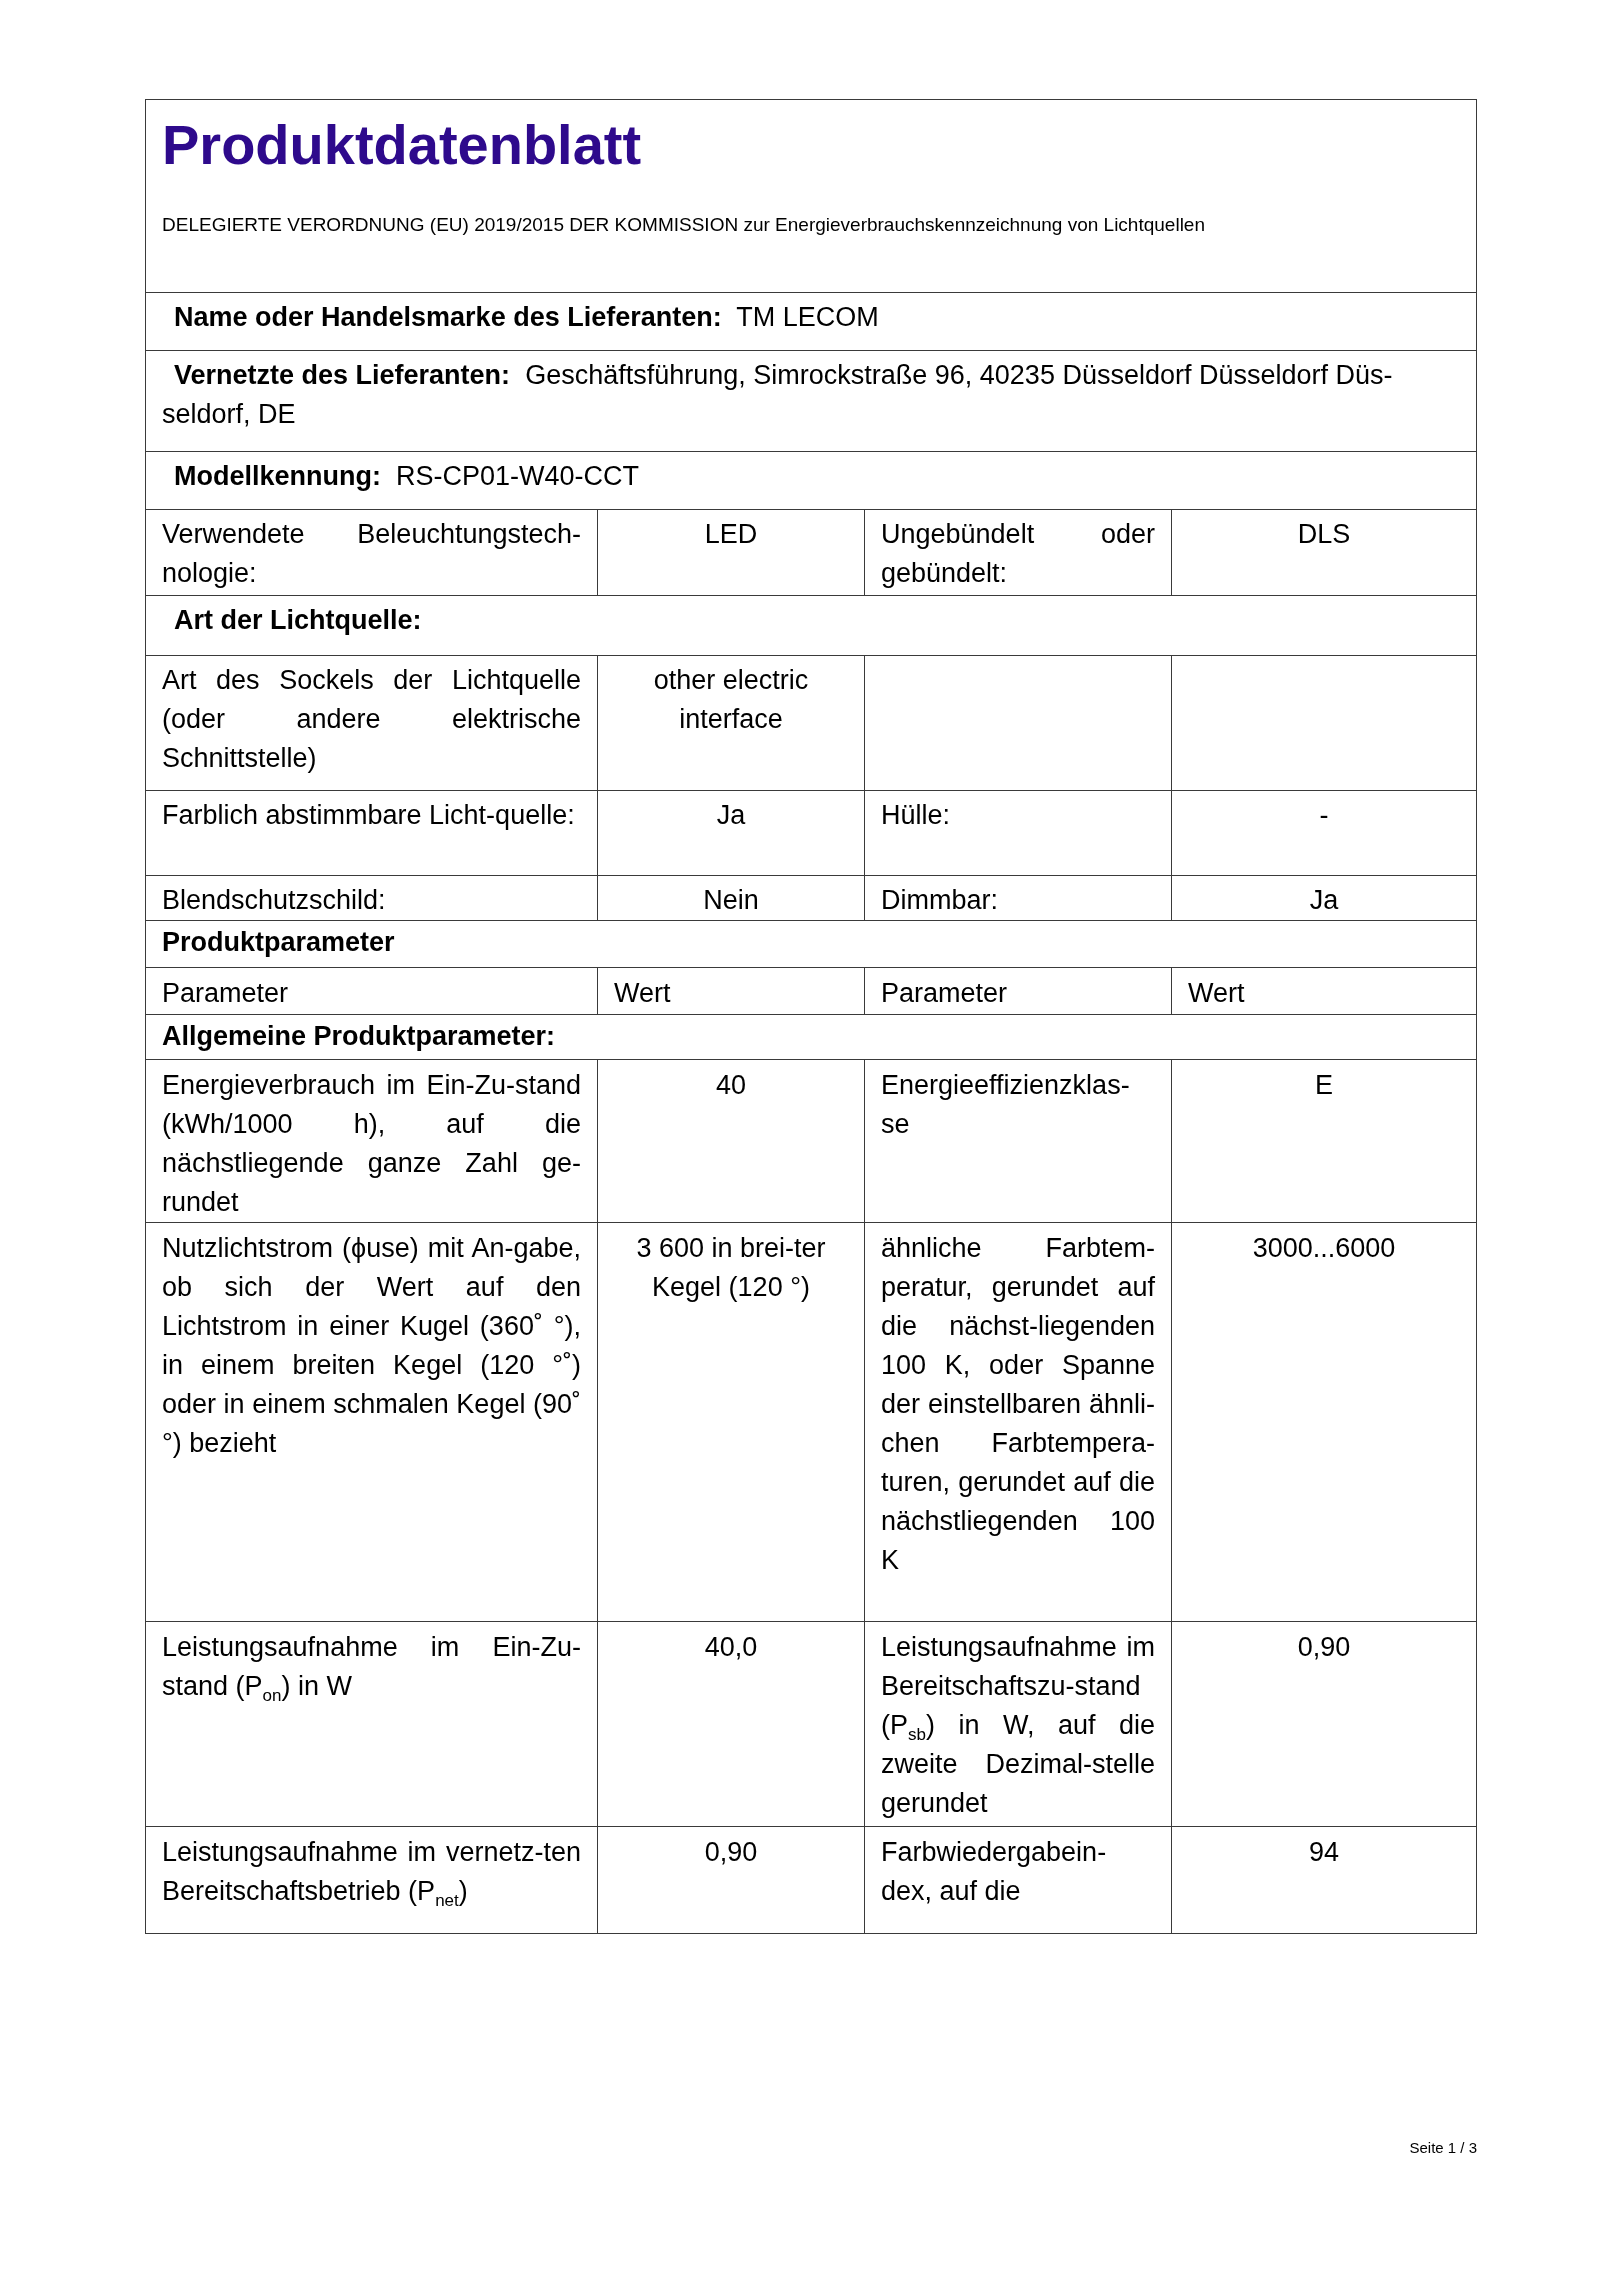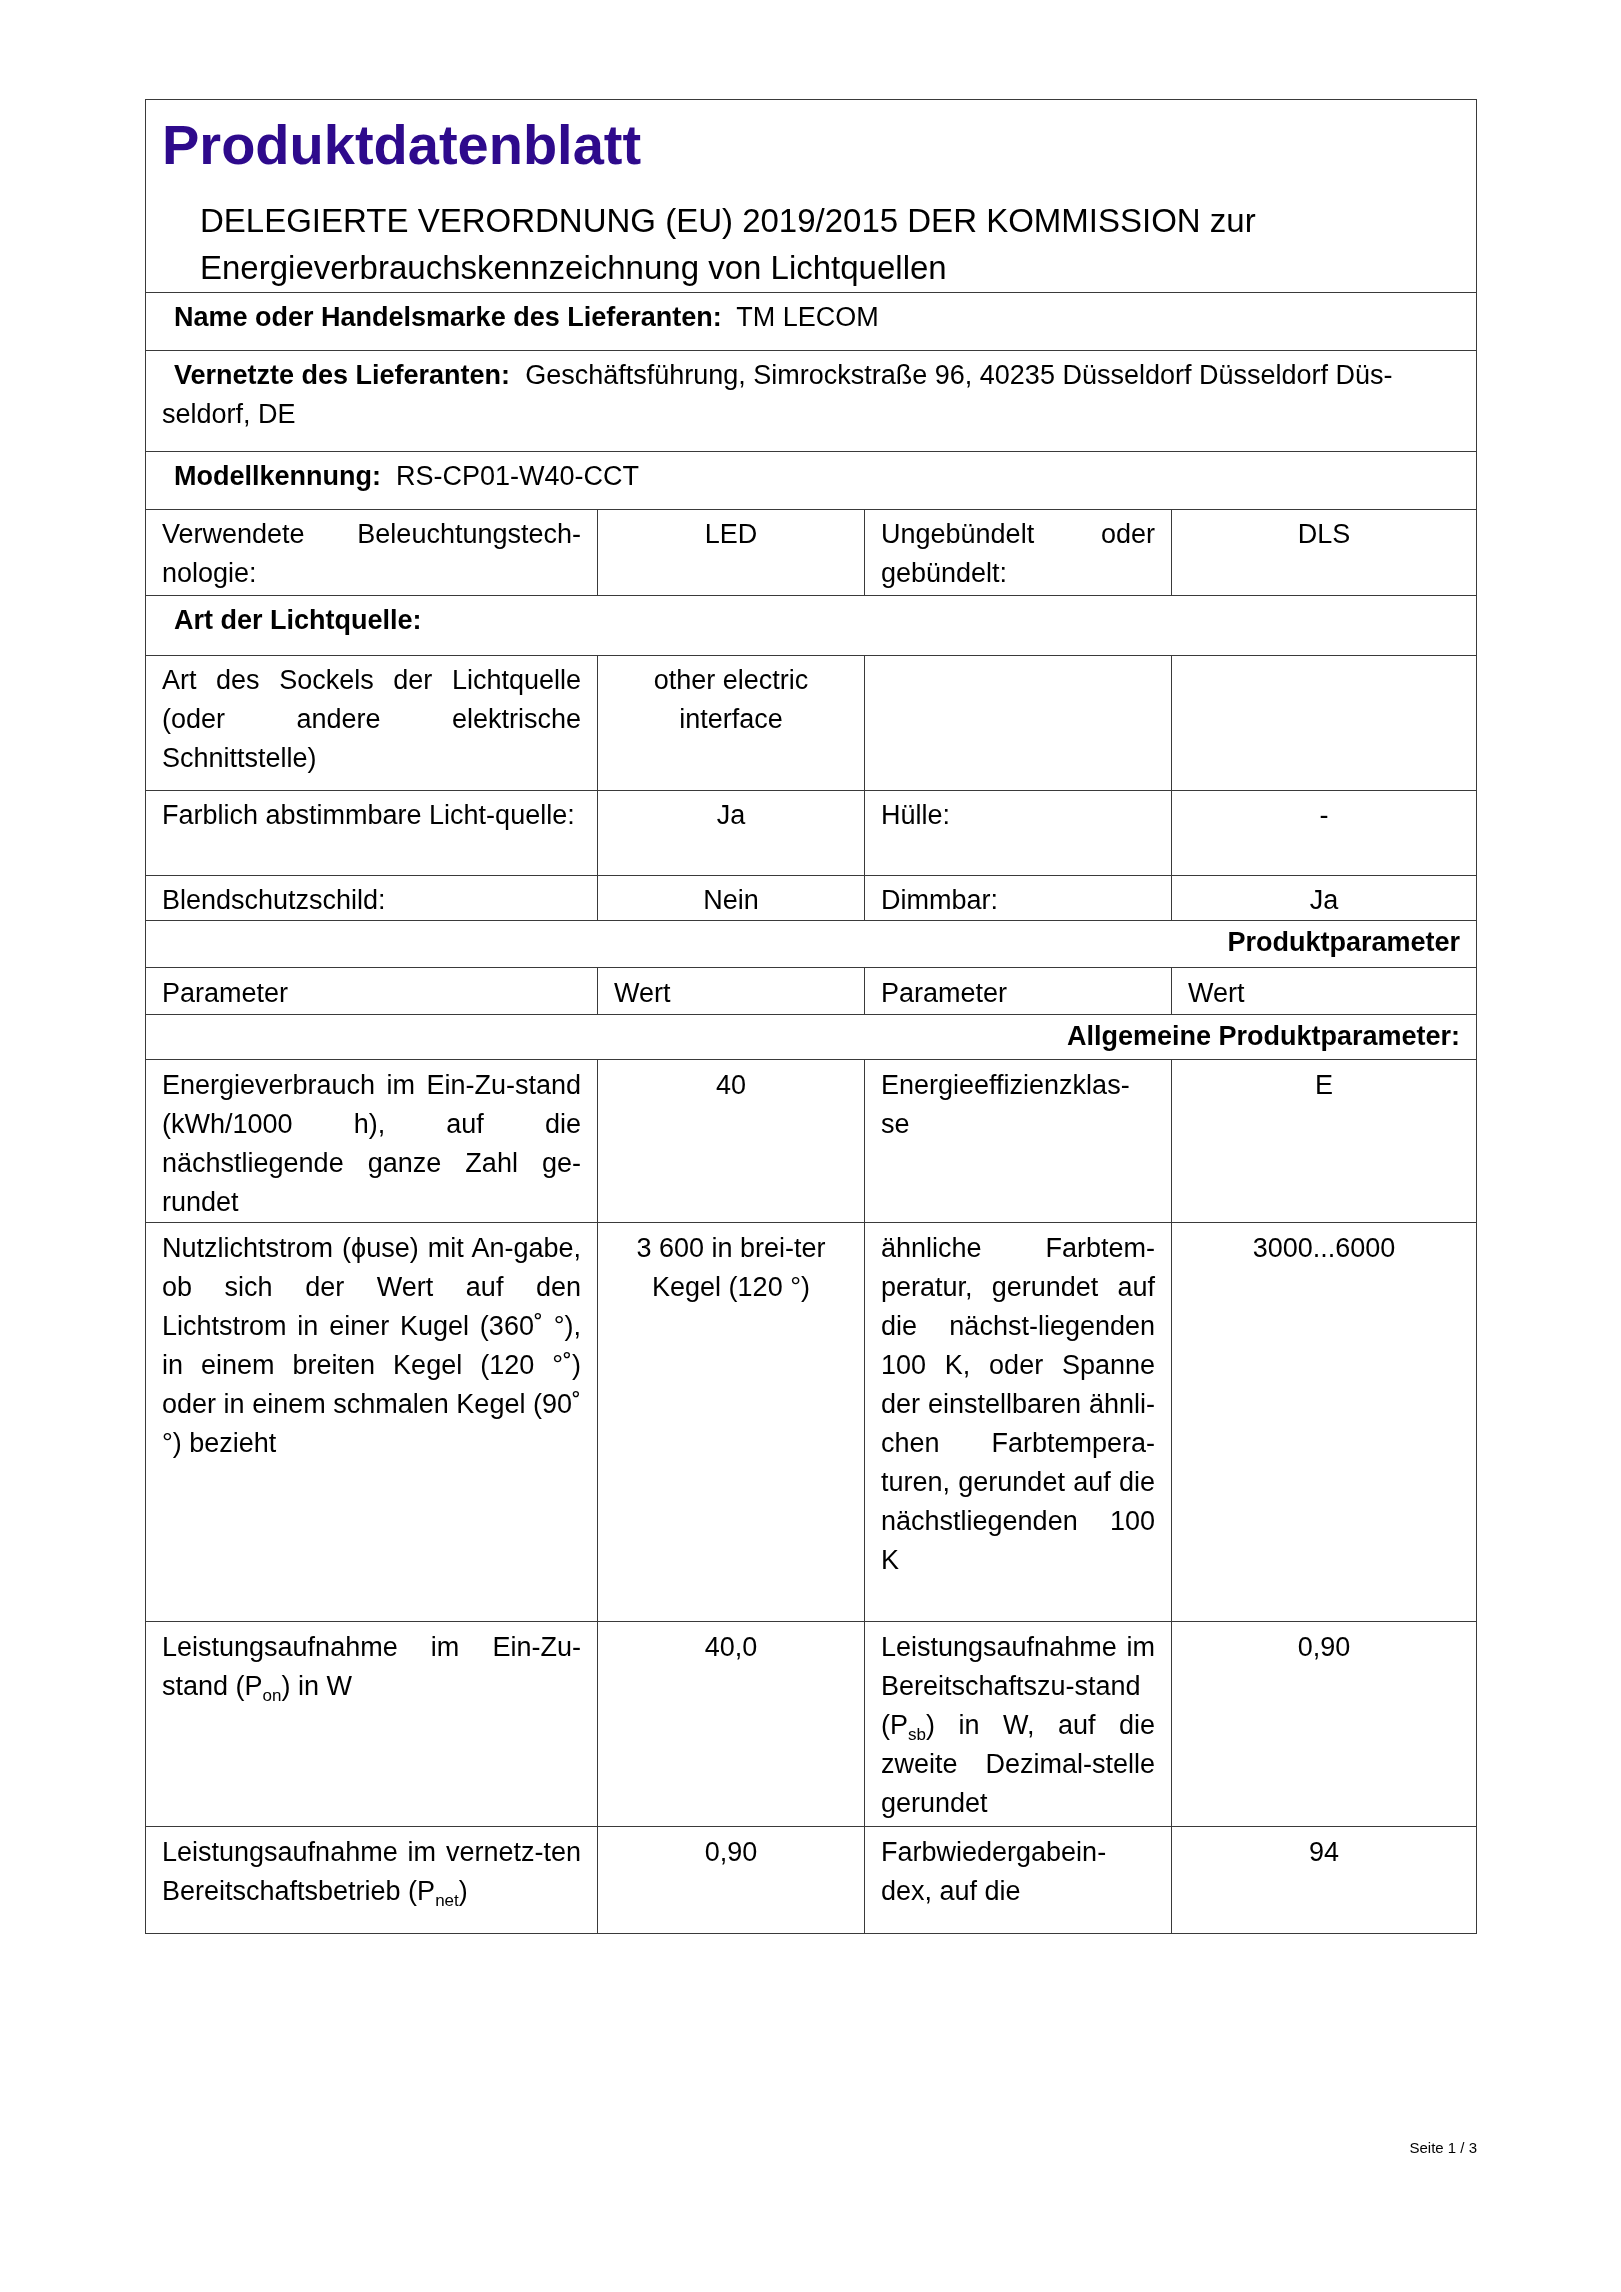--- a/index.html
+++ b/index.html
@@ -6,23 +6,23 @@
   body { width:1622px; height:2293px; position:relative; overflow:hidden;
          font-family:"Liberation Sans", sans-serif; color:#000; }
   .sheet { position:absolute; left:145px; top:99px; width:1332px; height:2021px; overflow:hidden; }
   table { border-collapse:collapse; width:1332px; table-layout:fixed; }
   td { border:1.8px solid #3a3a3a; vertical-align:top; padding:5.4px 16px 0 16px;
        font-size:27px; line-height:39px; box-sizing:border-box; overflow:hidden; }
   td.j { text-align:justify; }
   td.c { text-align:center; }
   td.full { text-align:left; }
   .title { font-size:56px; line-height:72px; font-weight:bold; color:#2e0a8c; margin:3.6px 0 16px 0; }
-  .reg { font-size:33px; line-height:47px;margin-left:38px; }
+  .reg { font-size:19px; line-height:56px; }
   b, .b { font-weight:bold;margin-left:12px; }
-  .sec { text-align:right; font-weight:bold; padding-top:1.8px; }
+  .sec { text-align:left; font-weight:bold; padding-top:1.8px; }
   sub { font-size:17px; line-height:0; }
   .footer { position:absolute; top:2139px; right:145px; font-size:15px; color:#000; }
 </style>
 </head>
 <body>
 
 <div class="sheet">
 <table>
   <colgroup>
     <col style="width:452px">

